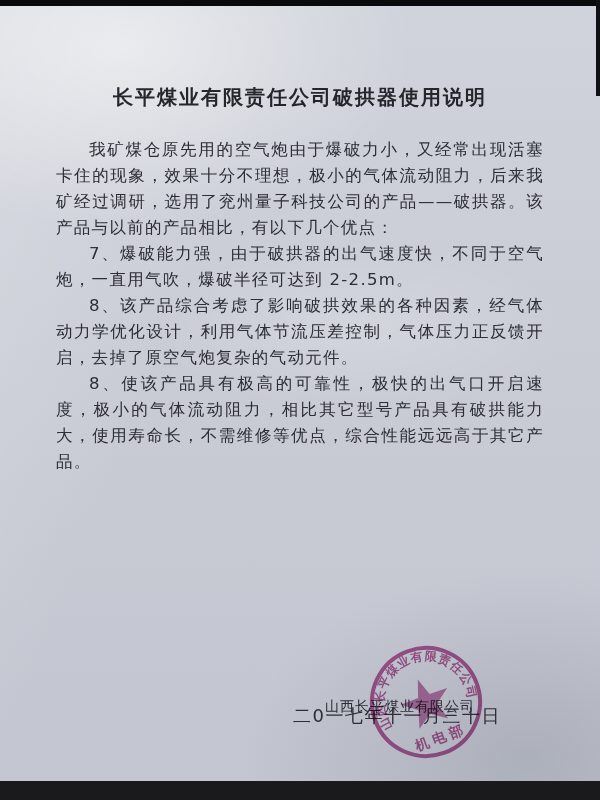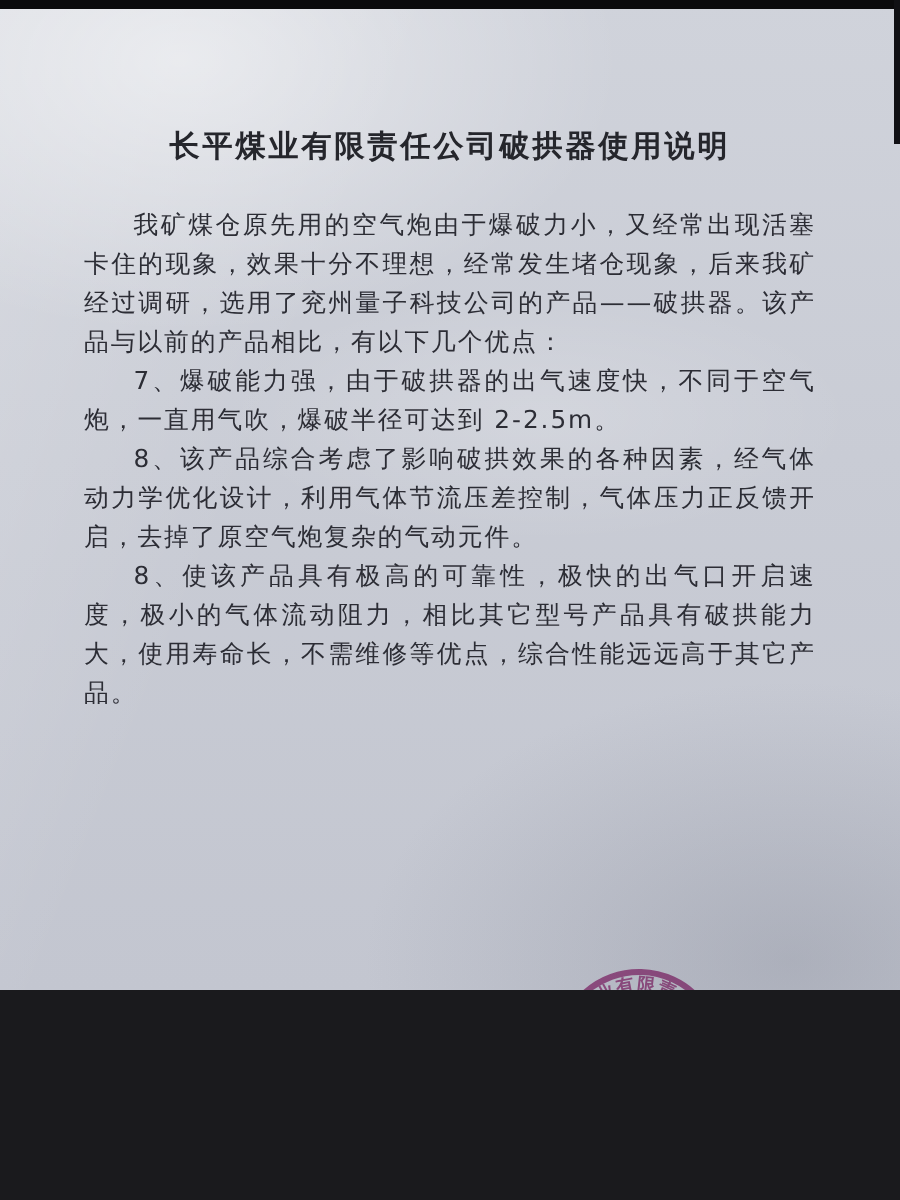--- a/index.html
+++ b/index.html
@@ -2,21 +2,21 @@
 <html><head>
 <meta charset="utf-8">
 <style>
   * { margin: 0; padding: 0; box-sizing: border-box; }
   html, body { background: #1a1a1d; }
   body { font-family: "DejaVu Sans", sans-serif; }
 
   .photo {
     position: relative;
     width: 600px;
-    height: 660px;
+    height: 781px;
     overflow: hidden;
     background: #0a0a0c;
   }
 
   
   .paper {
     position: absolute;
     inset: 0;
     background:
       radial-gradient(ellipse 420px 260px at 20% 6%, rgba(255,255,255,0.50), rgba(255,255,255,0) 70%),
@@ -103,21 +103,21 @@
 </head>
 <body>
 
 <div class="photo">
 
   <div class="paper">
 
     <h1 class="doc-title">长平煤业有限责任公司破拱器使用说明</h1>
 
     <div class="doc-body">
-      <p>我矿煤仓原先用的空气炮由于爆破力小，又经常出现活塞卡住的现象，效果十分不理想，经常发生堵仓现象，后来我矿经过调研，选用了兖州量子科技公司的产品——破拱器。该产品与以前的产品相比，有以下几个优点：</p>
+      <p>我矿煤仓原先用的空气炮由于爆破力小，又经常出现活塞卡住的现象，效果十分不理想，极小的气体流动阻力，后来我矿经过调研，选用了兖州量子科技公司的产品——破拱器。该产品与以前的产品相比，有以下几个优点：</p>
       <p>7、爆破能力强，由于破拱器的出气速度快，不同于空气炮，一直用气吹，爆破半径可达到 2-2.5m。</p>
       <p>8、该产品综合考虑了影响破拱效果的各种因素，经气体动力学优化设计，利用气体节流压差控制，气体压力正反馈开启，去掉了原空气炮复杂的气动元件。</p>
       <p>8、使该产品具有极高的可靠性，极快的出气口开启速度，极小的气体流动阻力，相比其它型号产品具有破拱能力大，使用寿命长，不需维修等优点，综合性能远远高于其它产品。</p>
     </div>
 
     <div class="signature-company">山西长平煤业有限公司</div>
 
     <div class="signature-date">二0一七年十一月三十日</div>
 
     <svg class="stamp" viewBox="0 0 140 140" xmlns="http://www.w3.org/2000/svg">

